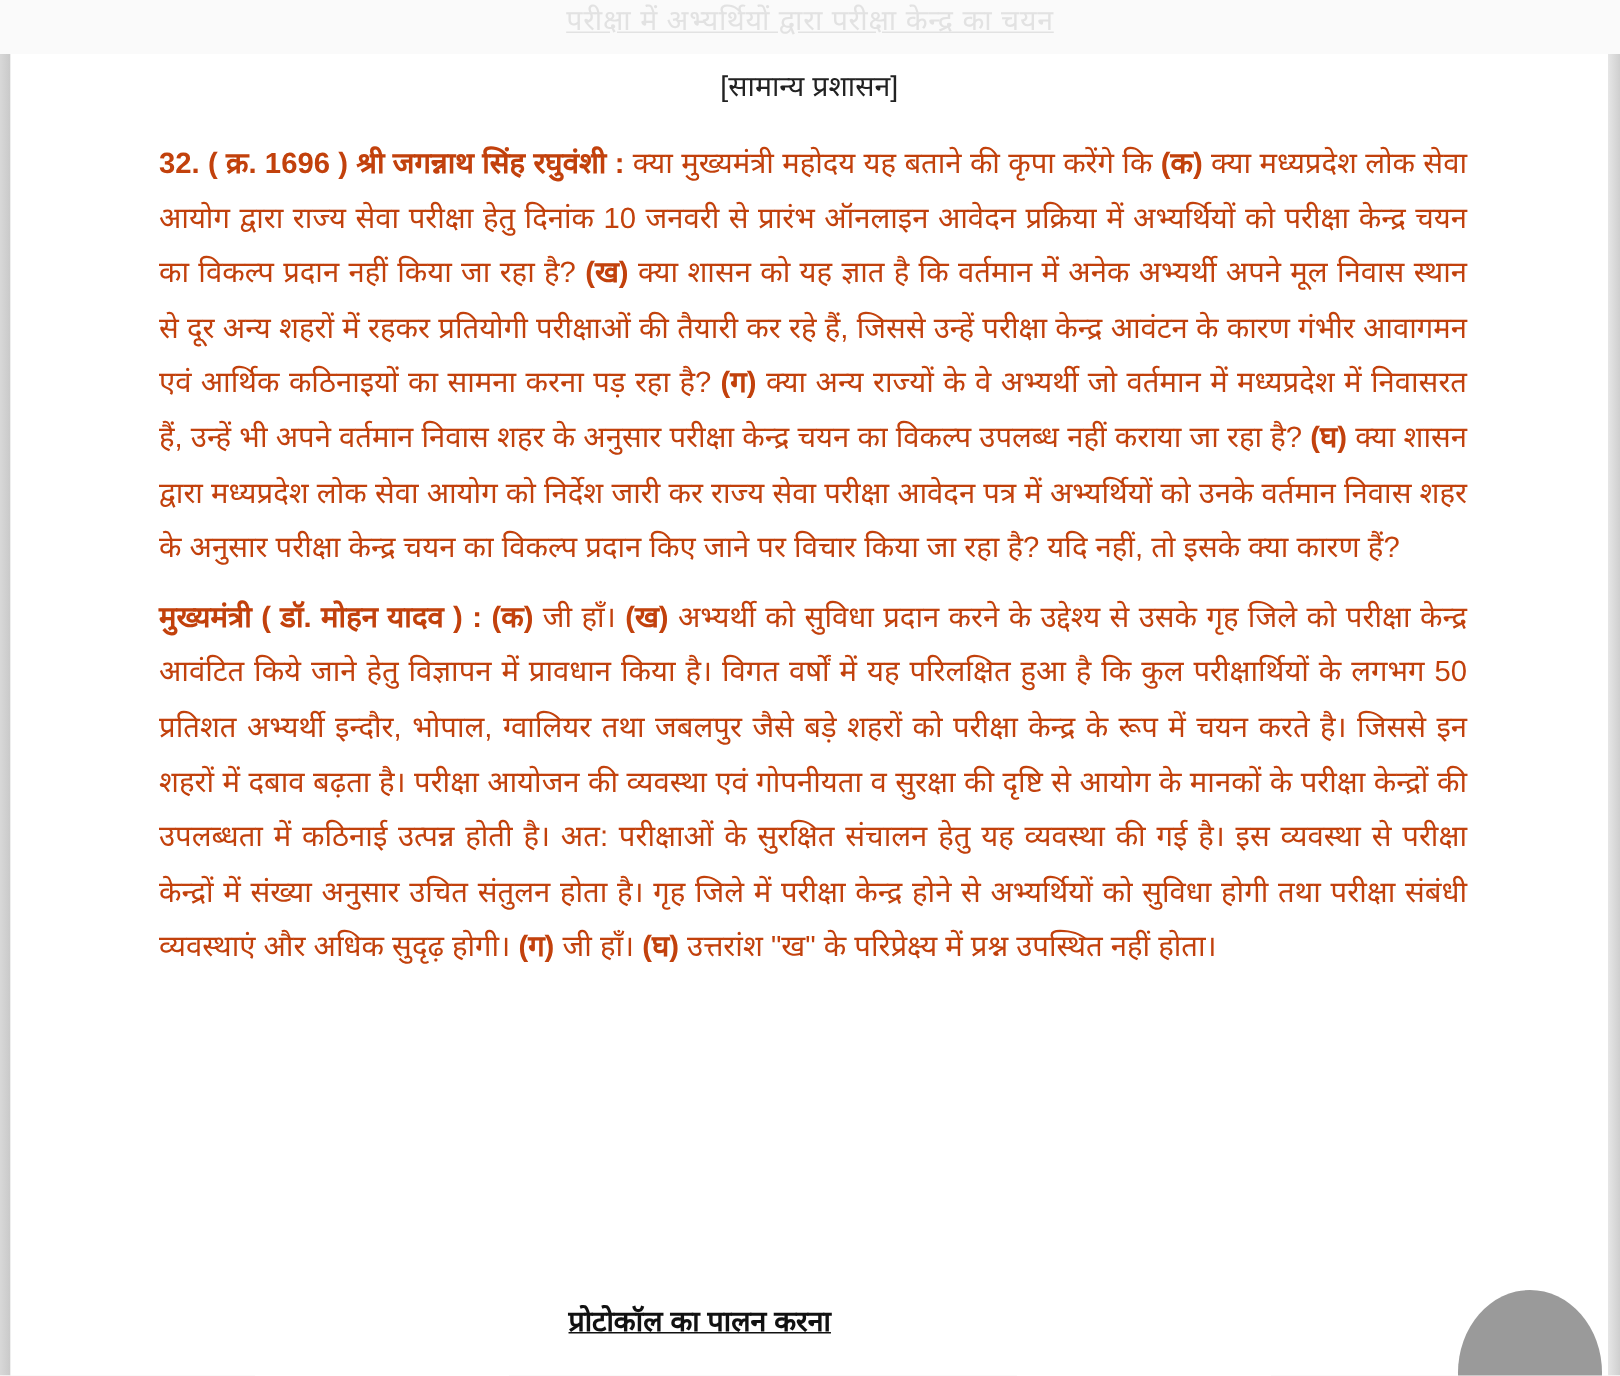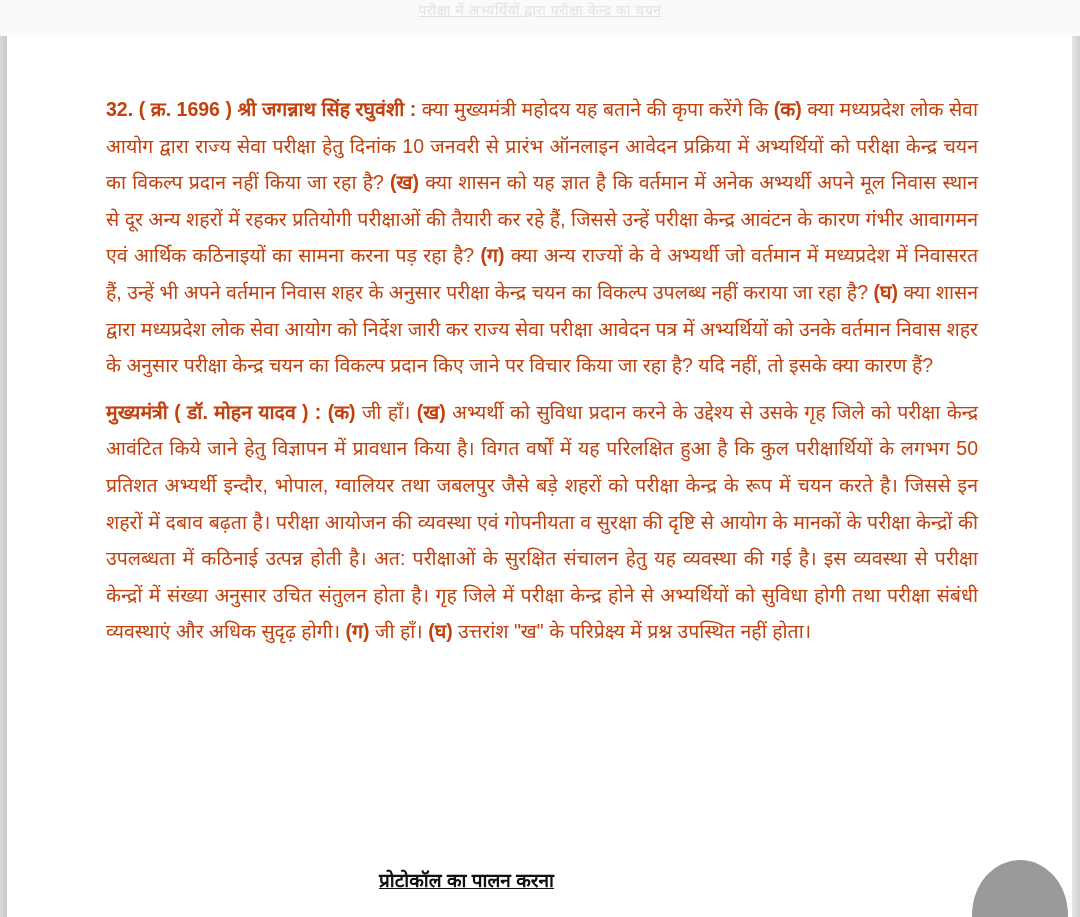--- a/index.html
+++ b/index.html
@@ -8,21 +8,21 @@
     background:#f4f4f4;
     font-family: "Liberation Sans", "DejaVu Sans", sans-serif;
   }
   .top-header {
     position:absolute; left:0; top:0; width:1080px; height:36px;
     background:#fafafa;
     text-align:center;
   }
   .top-header .faded-title {
     display:inline-block; margin-top:0px;
-    font-size:14px; color:#e2e2e2; text-decoration:underline;
+    font-size:19px; color:#e2e2e2; text-decoration:underline;
     letter-spacing:0.5px;
   }
   .frame-left {
     position:absolute; left:0; top:36px; width:7px; height:881px;
     background:linear-gradient(to right,#d8d8d8,#c9c9c9);
   }
   .frame-right {
     position:absolute; right:0; top:36px; width:8px; height:881px;
     background:linear-gradient(to right,#e6e6e6,#cfcfcf);
   }
@@ -54,20 +54,21 @@
 <body>
 
 <div class="top-header">
   <span class="faded-title">परीक्षा में अभ्यर्थियों द्वारा परीक्षा केन्द्र का चयन</span>
 </div>
 
 <div class="frame-left"></div>
 <div class="frame-right"></div>
 
 <div class="page">
+  <div class="dept">[सामान्य प्रशासन]</div>
 
   <div class="body-text">
     <p class="para"><span class="bold">32. ( क्र. 1696 ) श्री जगन्नाथ सिंह रघुवंशी :</span><span> क्या मुख्यमंत्री महोदय यह बताने की कृपा करेंगे कि </span><span class="bold">(क)</span><span> क्या मध्यप्रदेश लोक सेवा आयोग द्वारा राज्य सेवा परीक्षा हेतु दिनांक 10 जनवरी से प्रारंभ ऑनलाइन आवेदन प्रक्रिया में अभ्यर्थियों को परीक्षा केन्द्र चयन का विकल्प प्रदान नहीं किया जा रहा है? </span><span class="bold">(ख)</span><span> क्या शासन को यह ज्ञात है कि वर्तमान में अनेक अभ्यर्थी अपने मूल निवास स्थान से दूर अन्य शहरों में रहकर प्रतियोगी परीक्षाओं की तैयारी कर रहे हैं, जिससे उन्हें परीक्षा केन्द्र आवंटन के कारण गंभीर आवागमन एवं आर्थिक कठिनाइयों का सामना करना पड़ रहा है? </span><span class="bold">(ग)</span><span> क्या अन्य राज्यों के वे अभ्यर्थी जो वर्तमान में मध्यप्रदेश में निवासरत हैं, उन्हें भी अपने वर्तमान निवास शहर के अनुसार परीक्षा केन्द्र चयन का विकल्प उपलब्ध नहीं कराया जा रहा है? </span><span class="bold">(घ)</span><span> क्या शासन द्वारा मध्यप्रदेश लोक सेवा आयोग को निर्देश जारी कर राज्य सेवा परीक्षा आवेदन पत्र में अभ्यर्थियों को उनके वर्तमान निवास शहर के अनुसार परीक्षा केन्द्र चयन का विकल्प प्रदान किए जाने पर विचार किया जा रहा है? यदि नहीं, तो इसके क्या कारण हैं?</span></p>
 
     <p class="para"><span class="bold">मुख्यमंत्री ( डॉ. मोहन यादव ) :</span><span class="bold"> (क)</span><span> जी हाँ। </span><span class="bold">(ख)</span><span> अभ्यर्थी को सुविधा प्रदान करने के उद्देश्य से उसके गृह जिले को परीक्षा केन्द्र आवंटित किये जाने हेतु विज्ञापन में प्रावधान किया है। विगत वर्षों में यह परिलक्षित हुआ है कि कुल परीक्षार्थियों के लगभग 50 प्रतिशत अभ्यर्थी इन्दौर, भोपाल, ग्वालियर तथा जबलपुर जैसे बड़े शहरों को परीक्षा केन्द्र के रूप में चयन करते है। जिससे इन शहरों में दबाव बढ़ता है। परीक्षा आयोजन की व्यवस्था एवं गोपनीयता व सुरक्षा की दृष्टि से आयोग के मानकों के परीक्षा केन्द्रों की उपलब्धता में कठिनाई उत्पन्न होती है। अत: परीक्षाओं के सुरक्षित संचालन हेतु यह व्यवस्था की गई है। इस व्यवस्था से परीक्षा केन्द्रों में संख्या अनुसार उचित संतुलन होता है। गृह जिले में परीक्षा केन्द्र होने से अभ्यर्थियों को सुविधा होगी तथा परीक्षा संबंधी व्यवस्थाएं और अधिक सुदृढ़ होगी। </span><span class="bold">(ग)</span><span> जी हाँ। </span><span class="bold">(घ)</span><span> उत्तरांश "ख" के परिप्रेक्ष्य में प्रश्न उपस्थित नहीं होता।</span></p>
   </div>
 
   <div class="section-heading">प्रोटोकॉल का पालन करना</div>
 </div>
 

